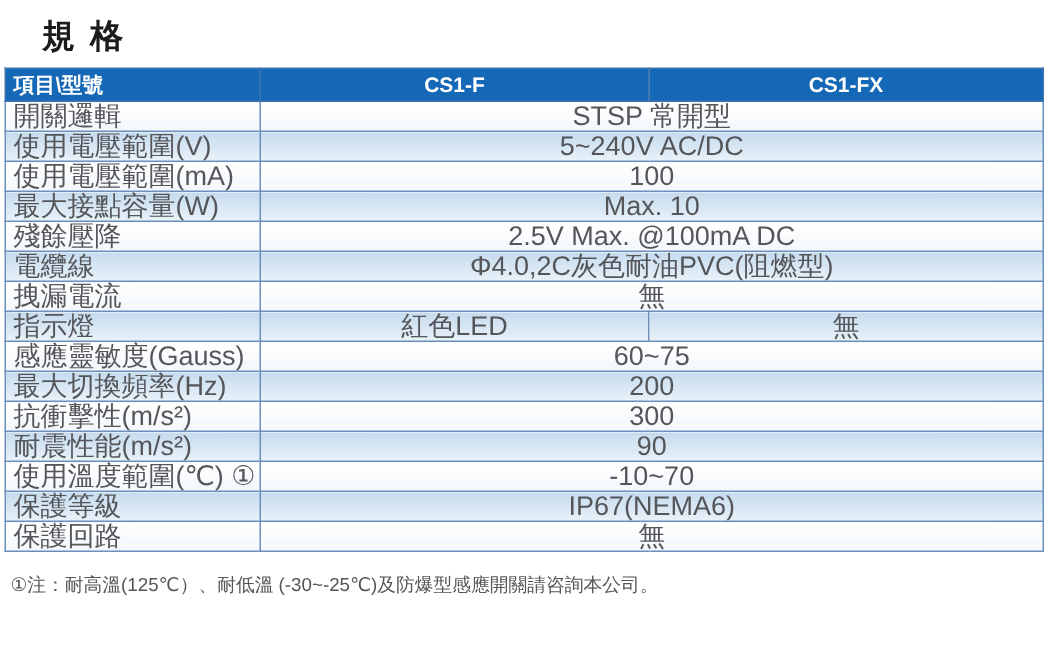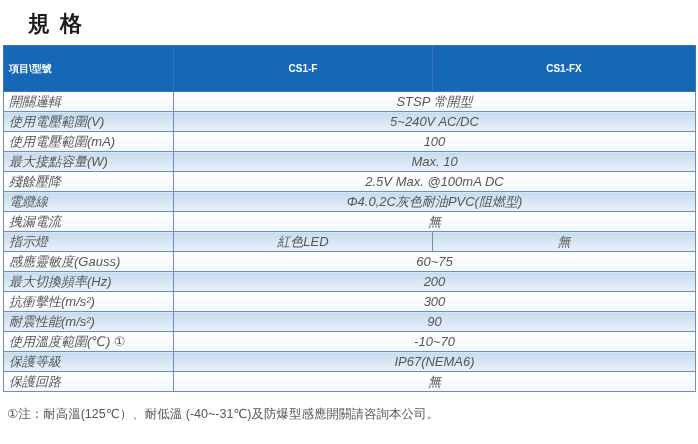--- a/index.html
+++ b/index.html
@@ -23,40 +23,39 @@
     border-collapse:collapse;
     table-layout:fixed;
     border:1px solid #4a77ad;
   }
   col.c-label{width:170px;}
   col.c-f{width:259px;}
   col.c-fx{width:263px;}
   .spec-table th{
     background:#1568b6;
     color:#ffffff;
-    font-size:10px;
+    font-size:14px;
     font-weight:bold;
     height:21px;
     border:1px solid #3f74b0;
-    padding:12px;
+    padding:0;
     line-height:21px;
   }
   .spec-table th.h-item{
     text-align:left;
     padding-left:5px;
   }
   .spec-table td{
     height:19px;
     line-height:19px;
-    font-size:13px;
+    font-size:18px;
     border:1px solid #6e8fbe;
     padding:0;
     white-space:nowrap;
     overflow:hidden;
-    font-style:italic;
   }
   .spec-table td.lbl{
     text-align:left;
     padding-left:5px;
   }
   .spec-table td.val{
     text-align:center;
   }
   .spec-table tbody tr:nth-child(odd) td{
     background:linear-gradient(180deg,#ffffff 0%,#f3f7fb 100%);
@@ -146,13 +145,13 @@
       <td class="lbl">保護等級</td>
       <td class="val" colspan="2">IP67(NEMA6)</td>
     </tr>
     <tr>
       <td class="lbl">保護回路</td>
       <td class="val" colspan="2">無</td>
     </tr>
   </tbody>
 </table>
 
-<div class="footnote">①注：耐高溫(125℃）、耐低溫 (-40~-31℃)及防爆型感應開關請咨詢本公司。</div>
+<div class="footnote">①注：耐高溫(125℃）、耐低溫 (-30~-25℃)及防爆型感應開關請咨詢本公司。</div>
 
 </body></html>

